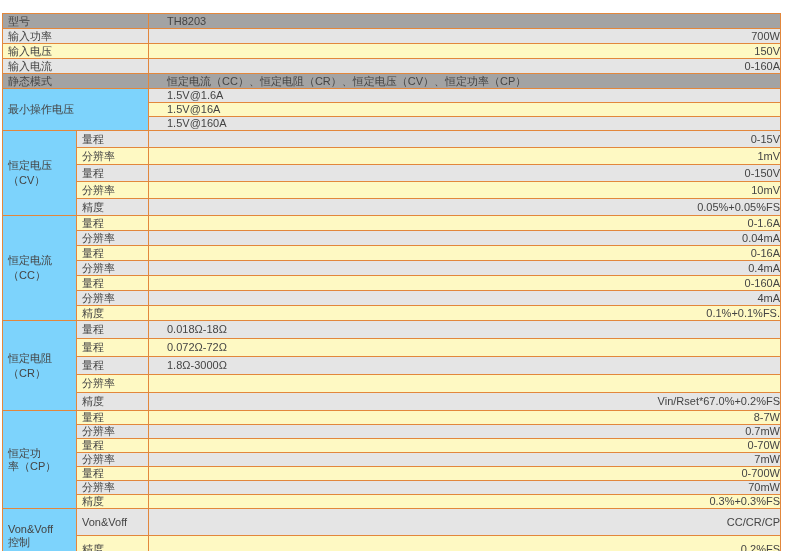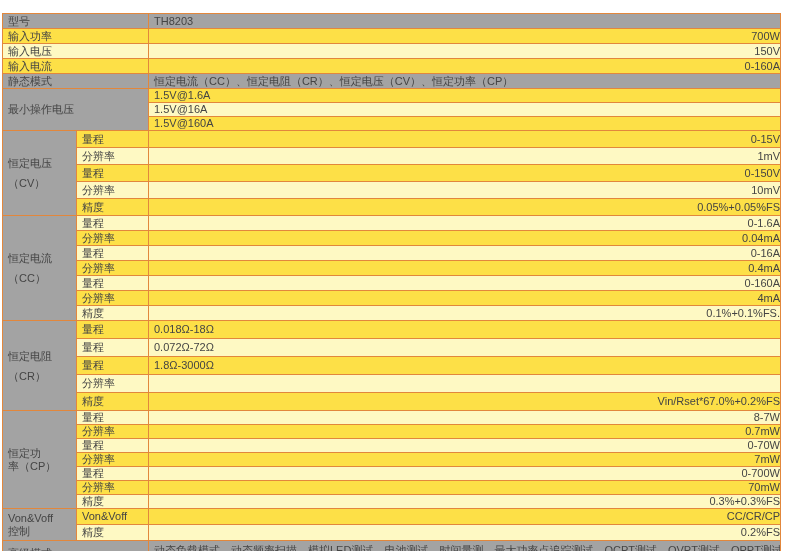--- a/index.html
+++ b/index.html
@@ -11,35 +11,35 @@
     border-collapse:collapse;table-layout:fixed;
     margin:13px 0 0 2px;width:778px;
   }
   col.c1{width:74px}col.c2{width:72px}col.c3{width:632px}
   td{
     border:1px solid #e2873c;font-size:11px;color:#444444;
     padding:0;vertical-align:middle;overflow:hidden;white-space:nowrap;
     line-height:13px;
   }
   td.lab{padding-left:5px;text-align:left;}
-  td.span-lab{padding-left:5px;text-align:left;background:#a3a3a3;vertical-align:middle;}
+  td.span-lab{padding-left:5px;text-align:left;background:#7dd3fc;vertical-align:middle;}
   td.val{text-align:right;padding-left:29px;}
-  td.val.left{text-align:left;padding-left:5px;}
-  .bg-w{background:#fde047}
+  td.val.left{text-align:left;padding-left:18px;}
+  .bg-w{background:#e5e5e5}
   .bg-g{background:#fef9c3}
   .bg-s{background:#a3a3a3}
-  .two-line{white-space:pre-line;line-height:20px;margin-top:21px;}
+  .two-line{white-space:pre-line;line-height:15px;margin-top:21px;}
   .two-tight{white-space:pre-line;line-height:13px;margin-top:48px;}
   tr.rt{height:15px}
   tr.rm{height:14px}
   tr.rcv{height:17px}
   tr.rcc{height:15px}
   tr.rcr{height:18px}
   tr.rcp{height:14px}
-  tr.rvon{height:16px}
+  tr.rvon{height:27px}
   tr.radv{height:26px}
   tr.radv td.adv-val{vertical-align:top;padding-top:3px;text-align:left;padding-left:5px;}
 </style>
 </head>
 <body>
 
 <table class="spec">
   <colgroup>
       <col class="c1">
       <col class="c2">

